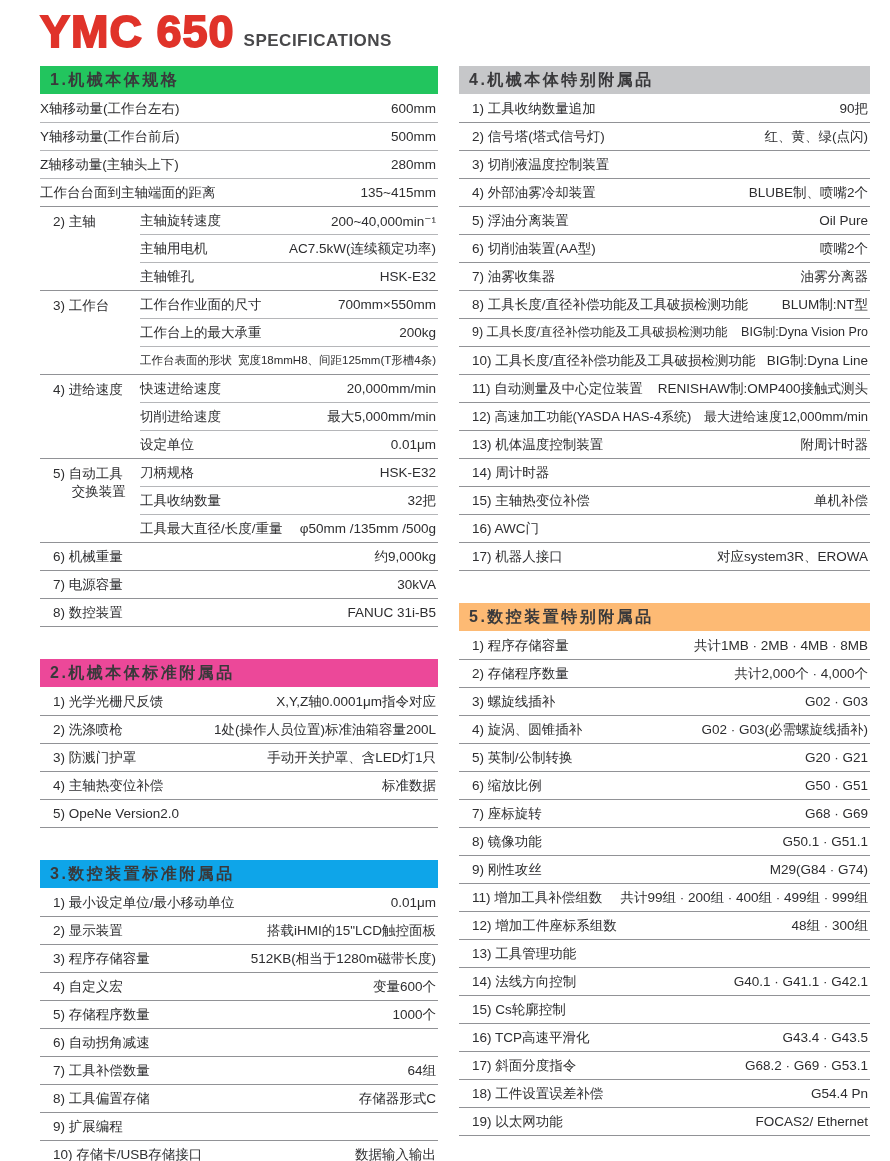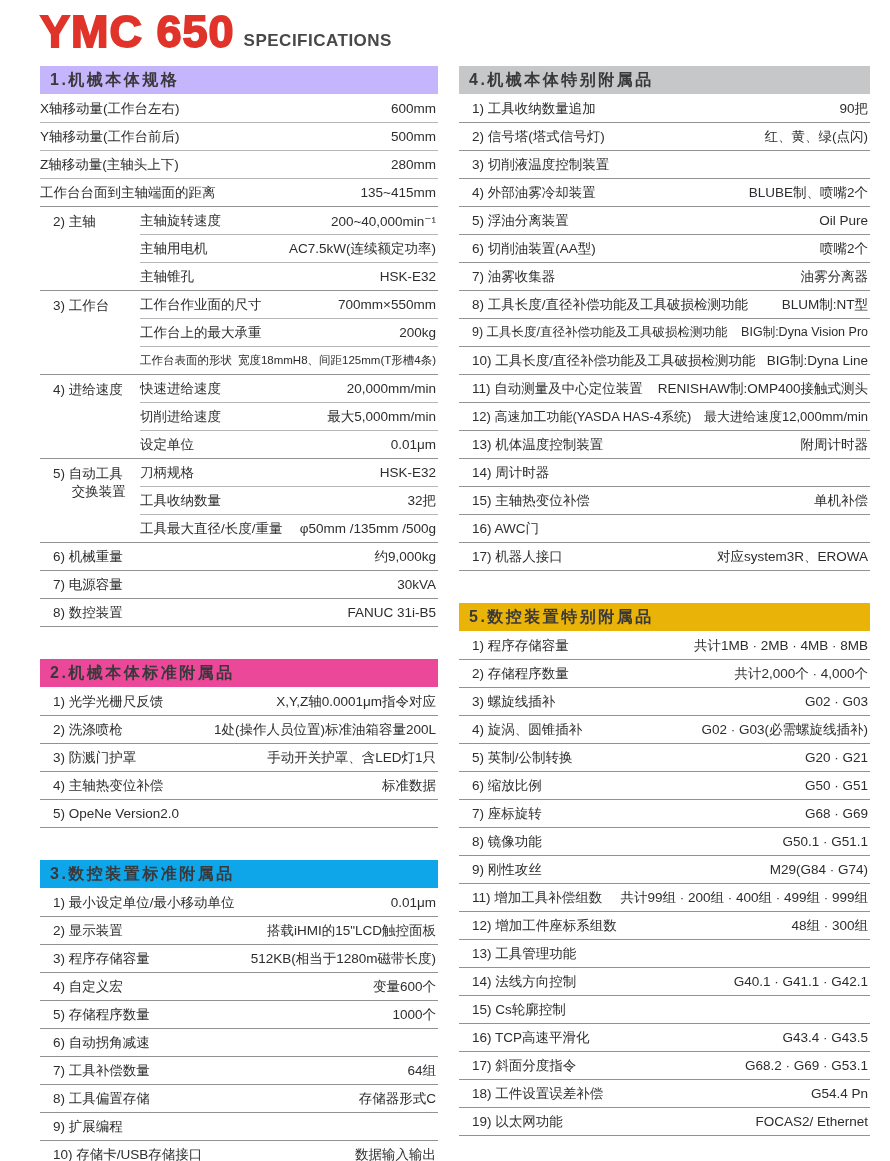--- a/index.html
+++ b/index.html
@@ -60,21 +60,21 @@
 <body>
 
 <div class="page">
   <div class="masthead">
     <span class="logo" style="color: rgb(224, 51, 42);">YMC 650</span>
     <span class="subtitle">SPECIFICATIONS</span>
   </div>
   <div class="columns">
     <div class="col-left" id="col-left">
         <div class="spec-section">
-          <div class="sec-header" style="background: #c4b5fd;">1.机械本体规格</div>
+          <div class="sec-header" style="background: #22c55e;">1.机械本体规格</div>
           <div class="group">
             <div class="subrows">
               <div class="subrow">
                 <span class="lbl">X轴移动量(工作台左右)</span>
                 <span class="val">600mm</span>
               </div>
               <div class="subrow">
                 <span class="lbl">Y轴移动量(工作台前后)</span>
                 <span class="val">500mm</span>
               </div>
@@ -303,21 +303,21 @@
           <div class="row">
             <span class="lbl">16) AWC门</span>
             <span class="val"></span>
           </div>
           <div class="row">
             <span class="lbl">17) 机器人接口</span>
             <span class="val">对应system3R、EROWA</span>
           </div>
         </div>
         <div class="spec-section">
-          <div class="sec-header" style="background: #eab308; margin-top: 24px;">5.数控装置特别附属品</div>
+          <div class="sec-header" style="background: #fdba74; margin-top: 24px;">5.数控装置特别附属品</div>
           <div class="row">
             <span class="lbl">1) 程序存储容量</span>
             <span class="val">共计1MB · 2MB · 4MB · 8MB</span>
           </div>
           <div class="row">
             <span class="lbl">2) 存储程序数量</span>
             <span class="val">共计2,000个 · 4,000个</span>
           </div>
           <div class="row">
             <span class="lbl">3) 螺旋线插补</span>

